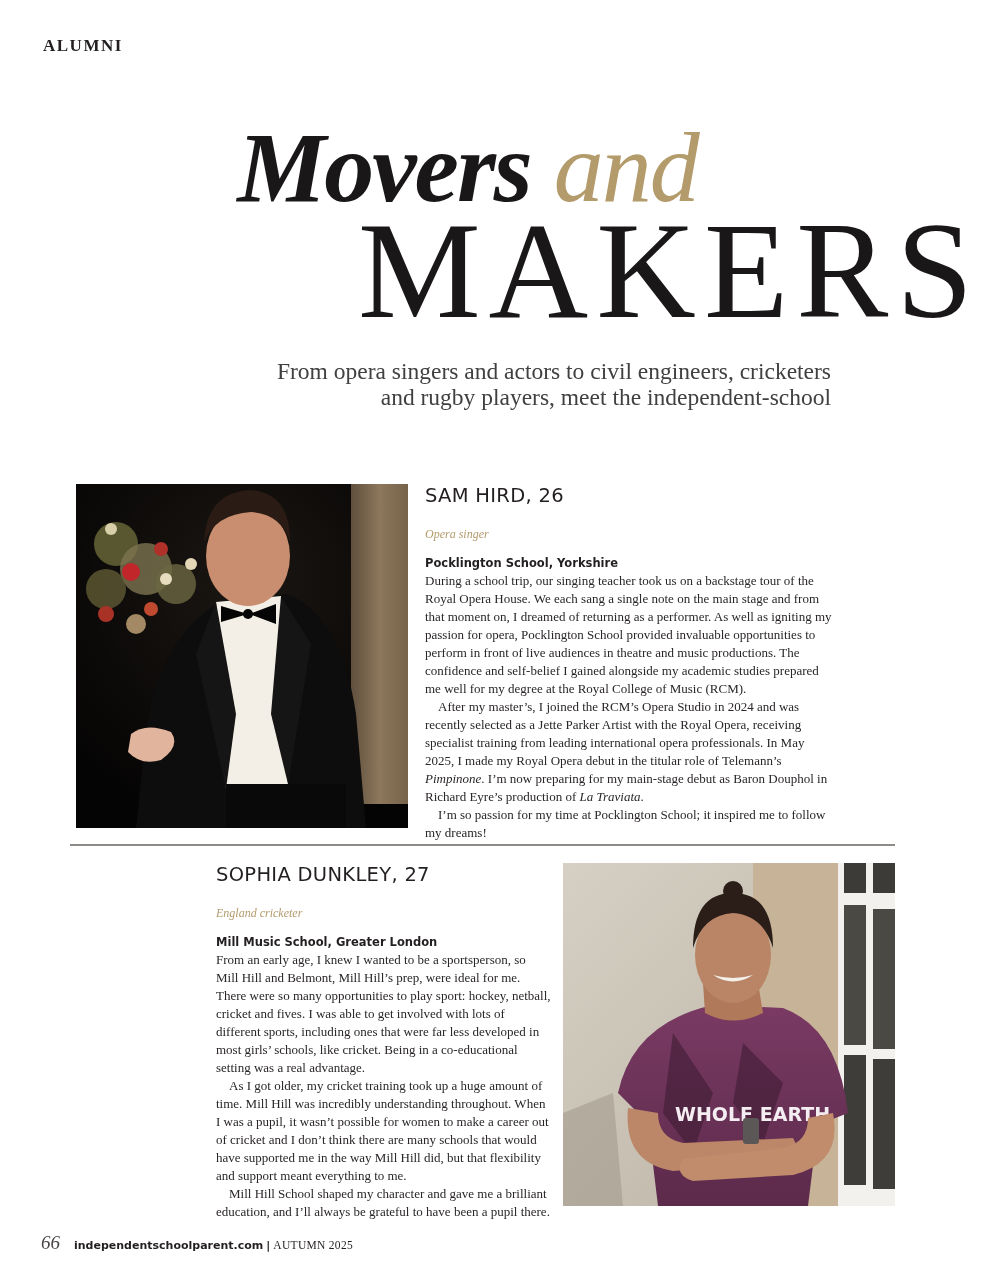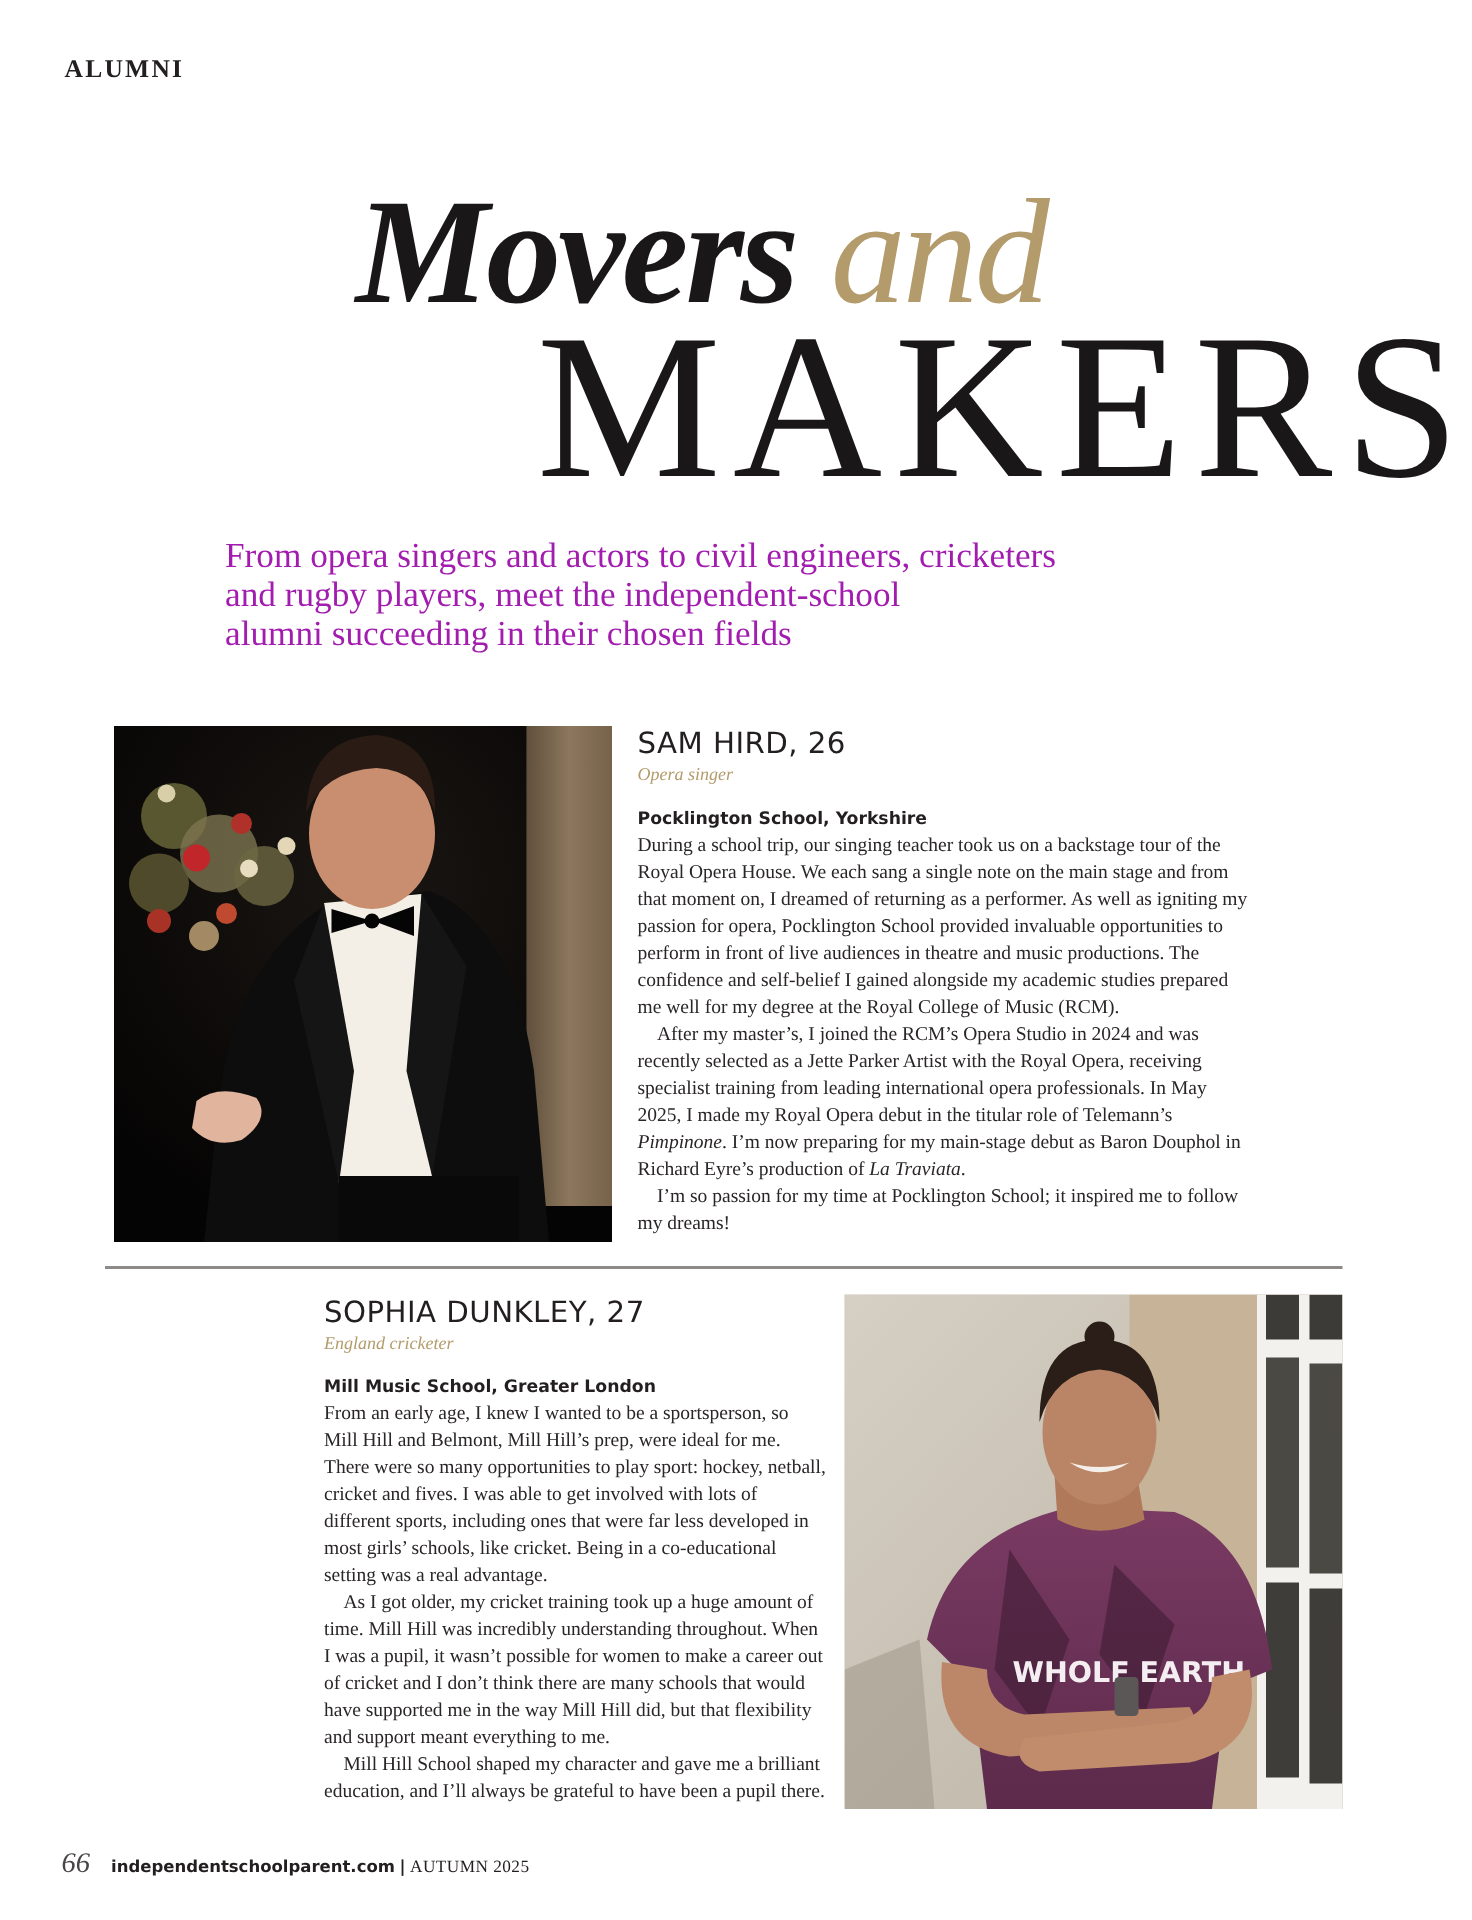--- a/index.html
+++ b/index.html
@@ -1,23 +1,23 @@
 <!DOCTYPE html>
 <html><head>
 <meta charset="utf-8">
 <style>
   html, body { margin:0; padding:0; background:#ffffff; }
   body { width:981px; height:1280px; position:relative; overflow:hidden; color:#231f20; }
   .section-label { position:absolute; left:43px; top:36px; font-family:"Liberation Serif", serif; font-size:17px; letter-spacing:1.5px; font-weight:bold; color:#231f20; }
   .title-line1 { position:absolute; left:0; width:935px; top:118px; text-align:center; font-family:"Liberation Serif", serif; font-style:italic; font-weight:bold; font-size:100px; line-height:100px; letter-spacing:-2px; color:#1a1718; }
   .title-line1 .gold { color:#b39b6b; font-weight:normal; }
   .title-line2 { position:absolute; left:0; width:981px; top:206px; text-align:right; font-family:"Liberation Serif", serif; font-size:138px; line-height:130px; letter-spacing:8px; color:#1a1718; }
-  .standfirst { position:absolute; left:150px; width:681px; top:358px; text-align:left; font-family:"Liberation Serif", serif; font-size:23.5px; line-height:26px; color:#a21caf; }
+  .standfirst { position:absolute; left:150px; width:681px; top:358px; text-align:right; font-family:"Liberation Serif", serif; font-size:23.5px; line-height:26px; color:#404040; }
   .profile-name { font-family:"DejaVu Sans", sans-serif; font-size:19.5px; font-weight:normal; letter-spacing:0.3px; color:#231f20; margin:0; line-height:24px; }
-  .profile-role { font-family:"Liberation Serif", serif; font-style:italic; font-size:12px; color:#b39b6b; margin-top:1px; line-height:14px; }
+  .profile-role { font-family:"Liberation Serif", serif; font-style:italic; font-size:12px; color:#b39b6b; margin-top:19px; line-height:14px; }
   .profile-school { font-family:"DejaVu Sans", sans-serif; font-weight:bold; font-size:11.5px; color:#231f20; margin-top:14px; line-height:17px; }
   .profile-body { font-family:"Liberation Serif", serif; font-size:13px; line-height:18px; color:#2a2627; }
   .profile-body p { margin:0; text-indent:0; }
   .profile-body p + p { text-indent:13px; }
   .profile1 { position:absolute; left:425px; top:484px; width:410px; }
   .profile2 { position:absolute; left:216px; top:863px; width:335px; }
   .photo { position:absolute; overflow:hidden; }
   .photo1 { left:76px; top:484px; width:332px; height:344px; background:#0b0a09; }
   .photo2 { left:563px; top:863px; width:332px; height:343px; background:#cfc8bb; }
   .divider { position:absolute; left:70px; top:844px; width:825px; height:2px; background:#8d8a88; }
@@ -33,21 +33,20 @@
 
 <div class="title-line1">
   <span>Movers</span>
   <span class="gold">and</span>
 </div>
 <div class="title-line2">MAKERS</div>
 
 <div class="standfirst">
   <div>From opera singers and actors to civil engineers, cricketers</div>
   <div>and rugby players, meet the independent-school</div>
-  <div>alumni succeeding in their chosen fields</div>
 </div>
 
 <div class="photo photo1" title="Portrait of Sam Hird in a black tuxedo and bow tie, smiling on a dark stage beside a floral arrangement">
   <svg width="332" height="344" viewBox="0 0 332 344" xmlns="http://www.w3.org/2000/svg">
     <defs>
       <linearGradient id="wall" x1="0" x2="1" y1="0" y2="0">
         <stop offset="0" stop-color="#6b5a45"></stop>
         <stop offset="0.5" stop-color="#a89070"></stop>
         <stop offset="1" stop-color="#8a7456"></stop>
       </linearGradient>

